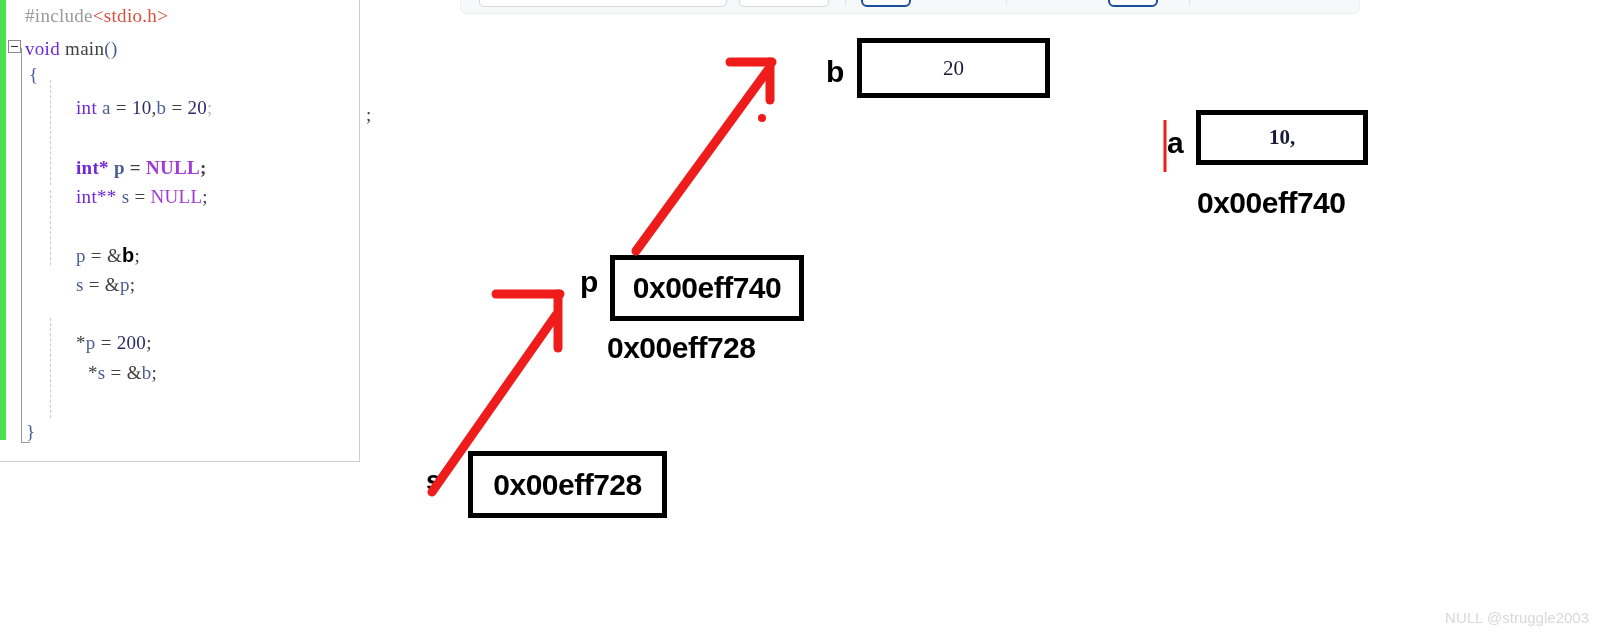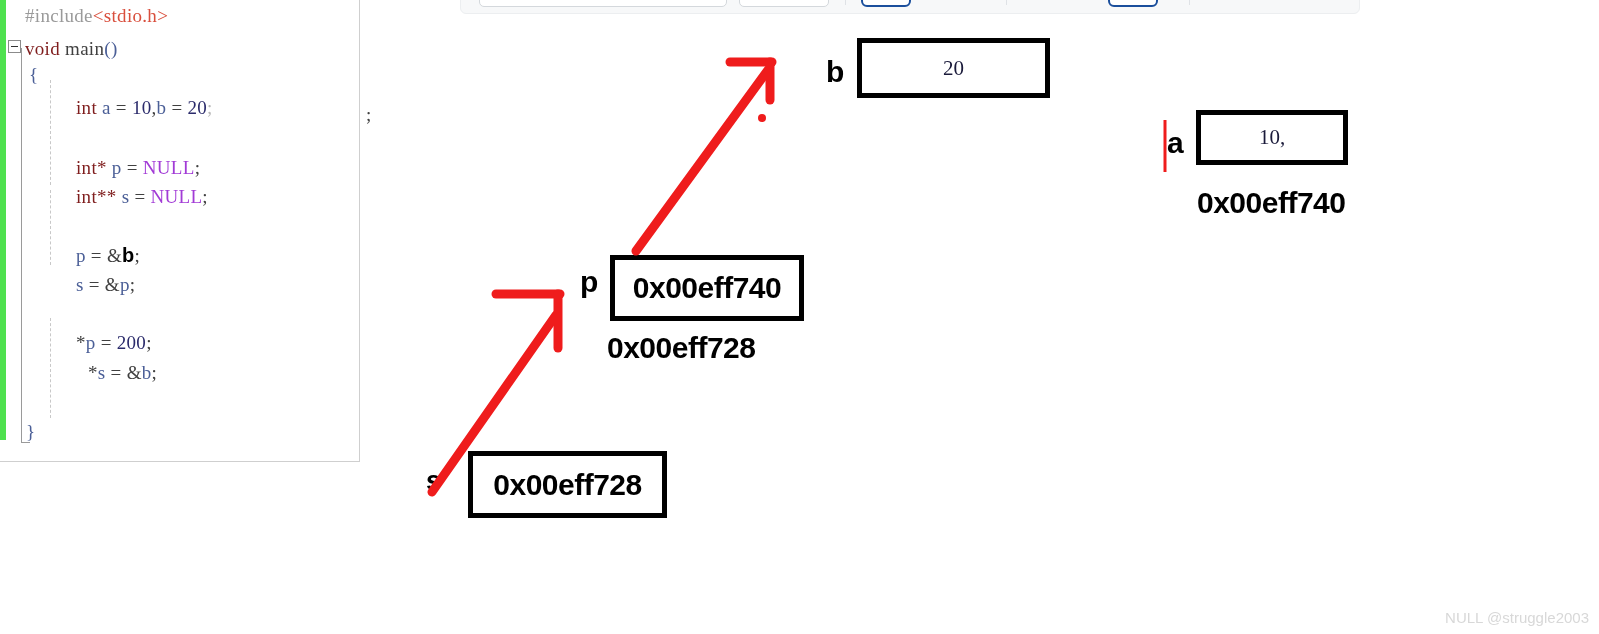--- a/index.html
+++ b/index.html
@@ -115,21 +115,21 @@
   .code-line {
     position: absolute;
     white-space: pre;
     font-family: "Liberation Serif", serif;
     font-size: 19px;
     line-height: 19px;
     letter-spacing: 0.3px;
   }
   .k-pre   { color: #9a9a9a; }
   .k-inc   { color: #d94f3d; }
-  .k-type  { color: #7f1d1d; }
+  .k-type  { color: #6d28d9; }
   .k-id    { color: #4b5f97; }
   .k-plain { color: #404040; }
   .k-num   { color: #2b2b6b; }
   .k-null  { color: #a23bd6; }
   .k-brace { color: #4b5f97; }
   .k-semi  { color: #b9b9b9; }
   .k-mark  { color: #000000; font-weight: bold; font-family: "Liberation Sans", sans-serif; font-size: 20px; }
 
   
   .memcell {
@@ -212,38 +212,38 @@
     <div id="fold-rail-foot"></div>
 
     <div class="guide" style="left:50px; top:80px; height:105px;"></div>
     <div class="guide" style="left:50px; top:190px; height:75px;"></div>
     <div class="guide" style="left:50px; top:318px; height:100px;"></div>
 
     <div class="code-line" style="left:25px; top:6px;"><span class="k-pre">#include</span><span class="k-inc">&lt;stdio.h&gt;</span></div>
     <div class="code-line" style="left:25px; top:39px;"><span class="k-type">void</span><span class="k-plain"> </span><span class="k-plain">main</span><span class="k-brace">()</span></div>
     <div class="code-line" style="left:29px; top:65px;"><span class="k-brace">{</span></div>
     <div class="code-line" style="left:76px; top:98px;"><span class="k-type">int</span><span class="k-plain"> </span><span class="k-id">a</span><span class="k-plain"> = </span><span class="k-num">10</span><span class="k-plain">,</span><span class="k-id">b</span><span class="k-plain"> = </span><span class="k-num">20</span><span class="k-semi">;</span></div>
-    <div class="code-line" style="left:76px; top:158px;"><span class="k-type">int*</span><span class="k-plain"> </span><span class="k-id">p</span><span class="k-plain"> = </span><span class="k-null">NULL</span><span class="k-plain">;</span></div>
+    <div class="code-line" style="left:76px; top:158px;font-weight:bold;"><span class="k-type">int*</span><span class="k-plain"> </span><span class="k-id">p</span><span class="k-plain"> = </span><span class="k-null">NULL</span><span class="k-plain">;</span></div>
     <div class="code-line" style="left:76px; top:187px;"><span class="k-type">int**</span><span class="k-plain"> </span><span class="k-id">s</span><span class="k-plain"> = </span><span class="k-null">NULL</span><span class="k-plain">;</span></div>
     <div class="code-line" style="left:76px; top:246px;"><span class="k-id">p</span><span class="k-plain"> = </span><span class="k-plain">&amp;</span><span class="k-mark">b</span><span class="k-plain">;</span></div>
     <div class="code-line" style="left:76px; top:275px;"><span class="k-id">s</span><span class="k-plain"> = </span><span class="k-plain">&amp;</span><span class="k-id">p</span><span class="k-plain">;</span></div>
     <div class="code-line" style="left:76px; top:333px;"><span class="k-plain">*</span><span class="k-id">p</span><span class="k-plain"> = </span><span class="k-num">200</span><span class="k-plain">;</span></div>
     <div class="code-line" style="left:88px; top:363px;font-family:Liberation Serif, serif;"><span class="k-plain">*</span><span class="k-id">s</span><span class="k-plain"> = </span><span class="k-plain">&amp;</span><span class="k-id">b</span><span class="k-plain">;</span></div>
     <div class="code-line" style="left:26px; top:422px;"><span class="k-brace">}</span></div>
 
     <div class="code-line k-plain" style="left:366px; top:105px;">;</div>
   </div>
 
   <div class="var-label" style="left:826px; top:55px; font-size:30px;">b</div>
   <div class="memcell" style="left:857px; top:38px; width:193px; height:60px;">
     <span class="cell-val-serif">20</span>
   </div>
 
   <div class="var-label" style="left:1167px; top:126px; font-size:30px;">a</div>
-  <div class="memcell" style="left:1196px; top:110px; width:152px; height:55px;">
+  <div class="memcell" style="left:1196px; top:110px; width:172px; height:55px;font-weight:bold;">
     <span class="cell-val-serif">10,</span>
   </div>
   <div class="addr-label" style="left:1197px; top:186px;">0x00eff740</div>
 
   <div class="var-label" style="left:580px; top:265px; font-size:30px;">p</div>
   <div class="memcell" style="left:610px; top:255px; width:194px; height:66px;">
     <span class="cell-val-bold">0x00eff740</span>
   </div>
   <div class="addr-label" style="left:607px; top:331px;">0x00eff728</div>
 

